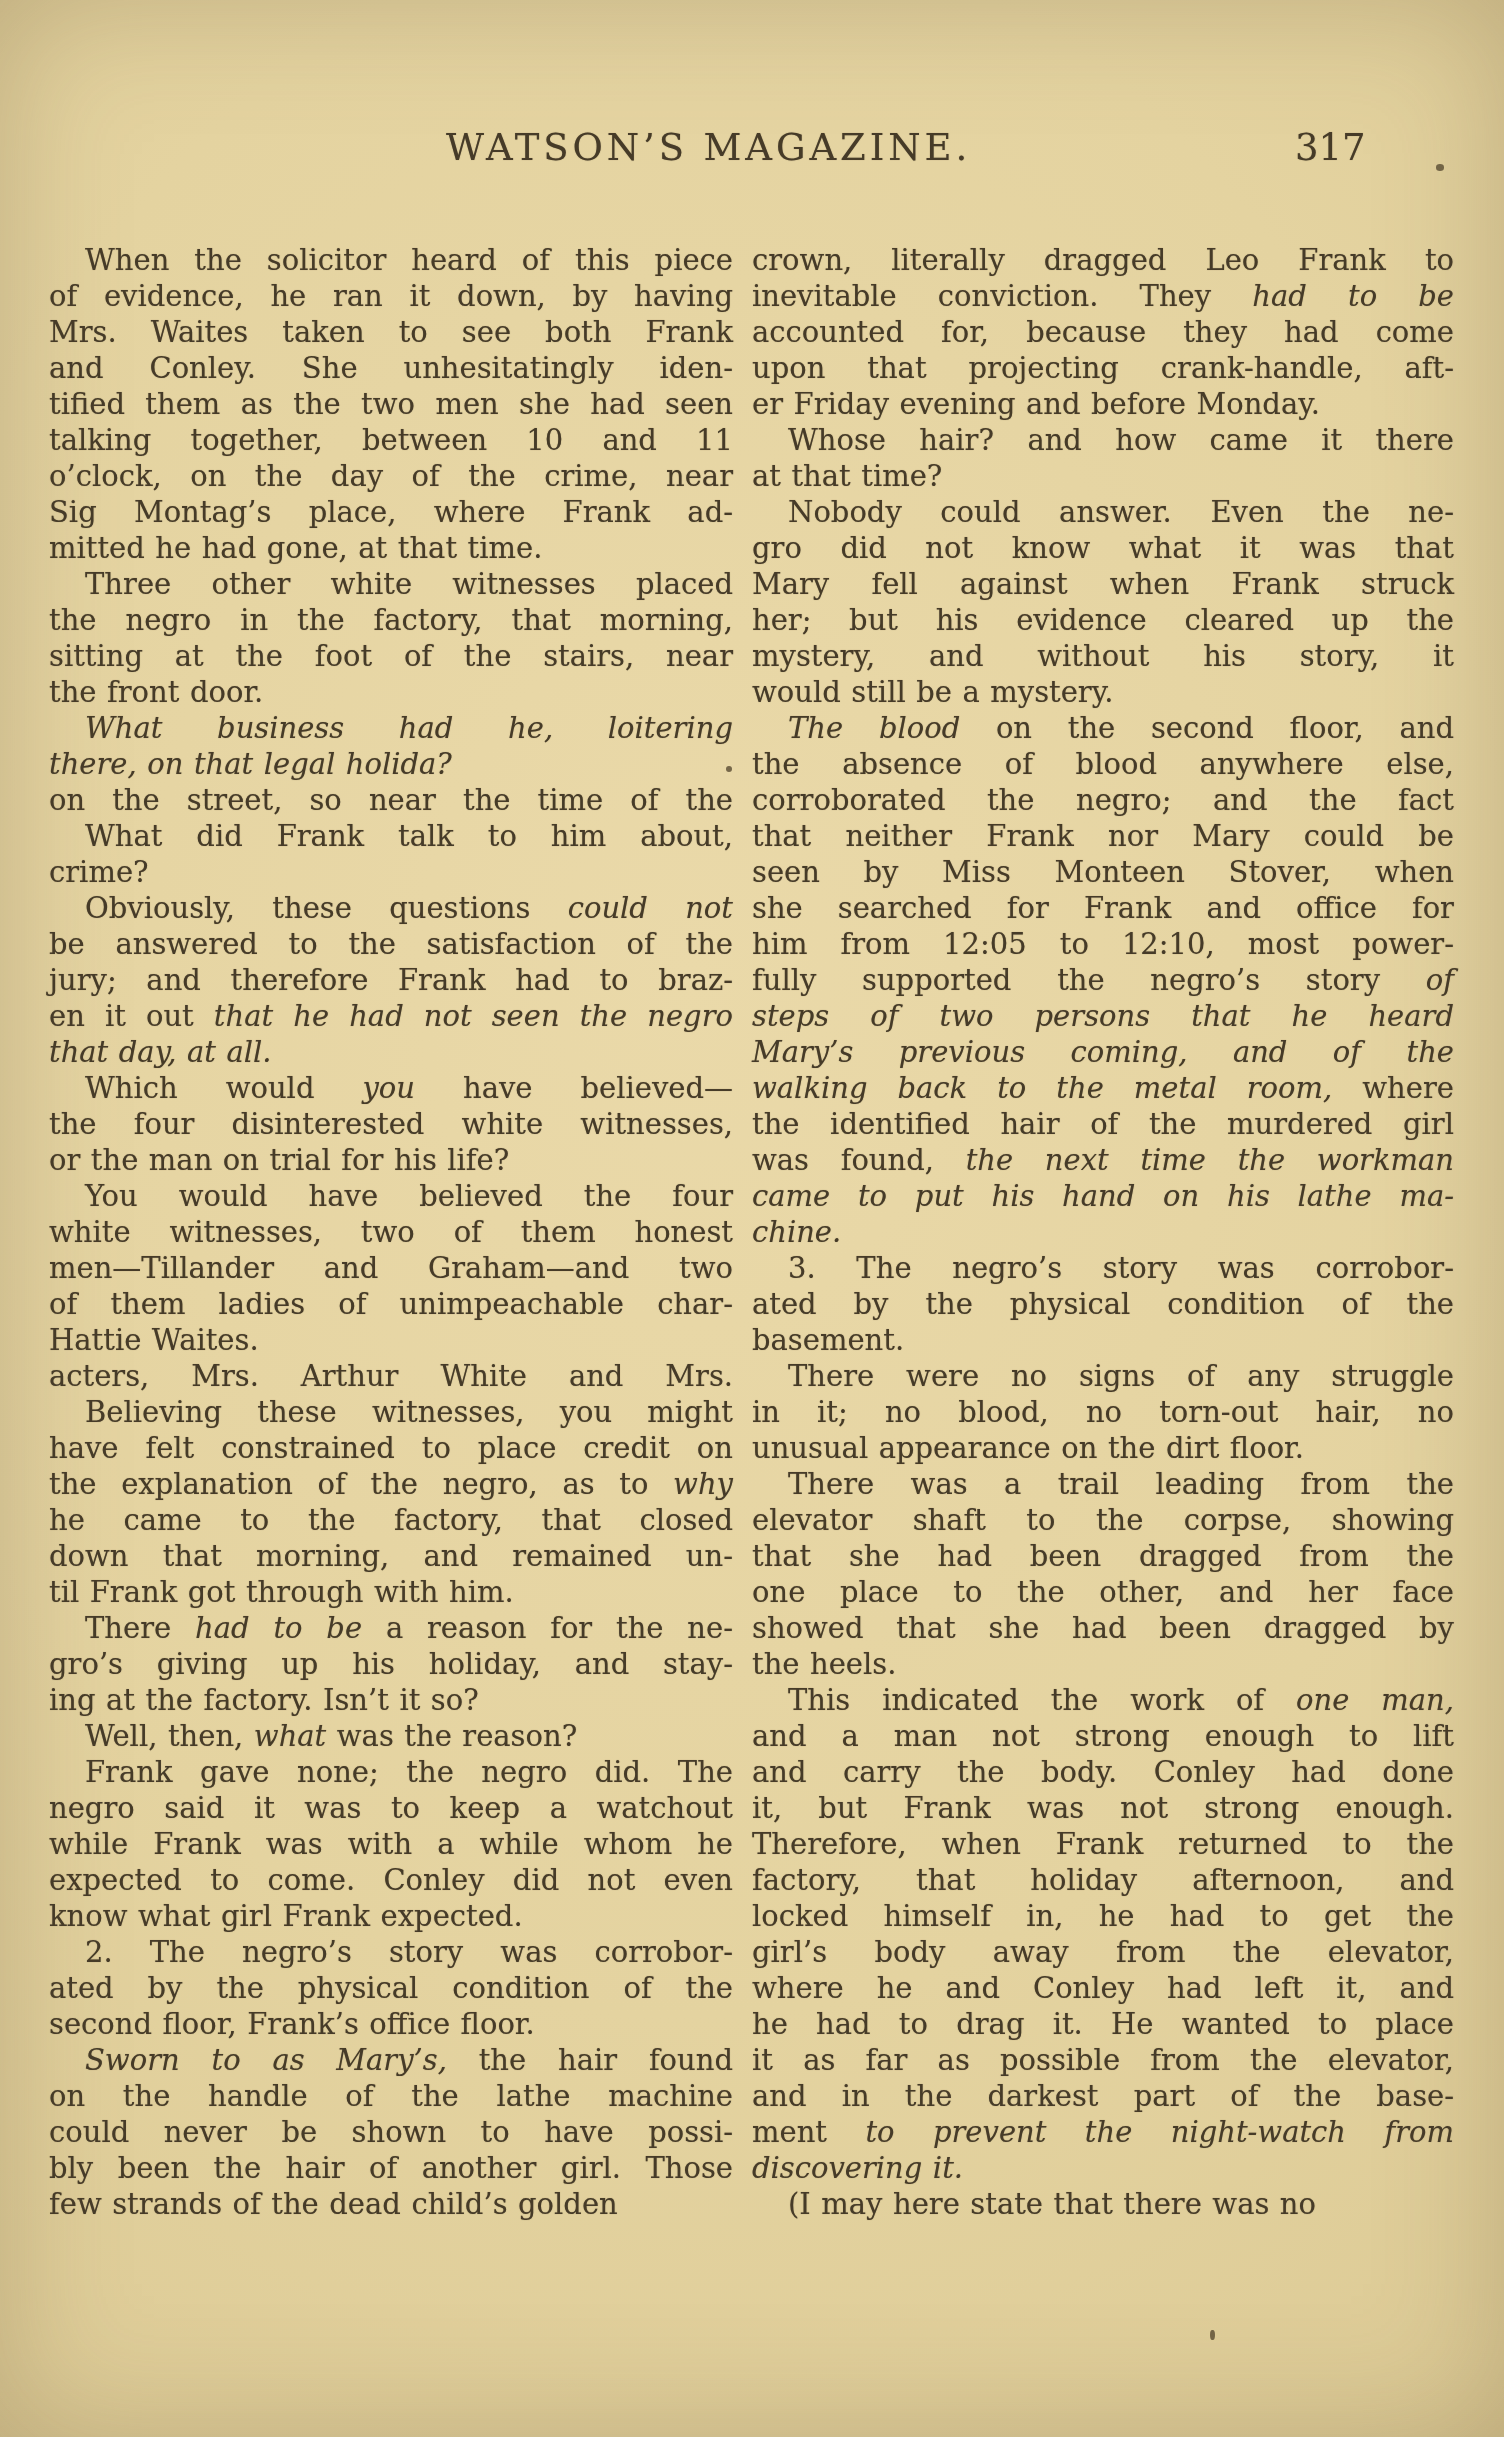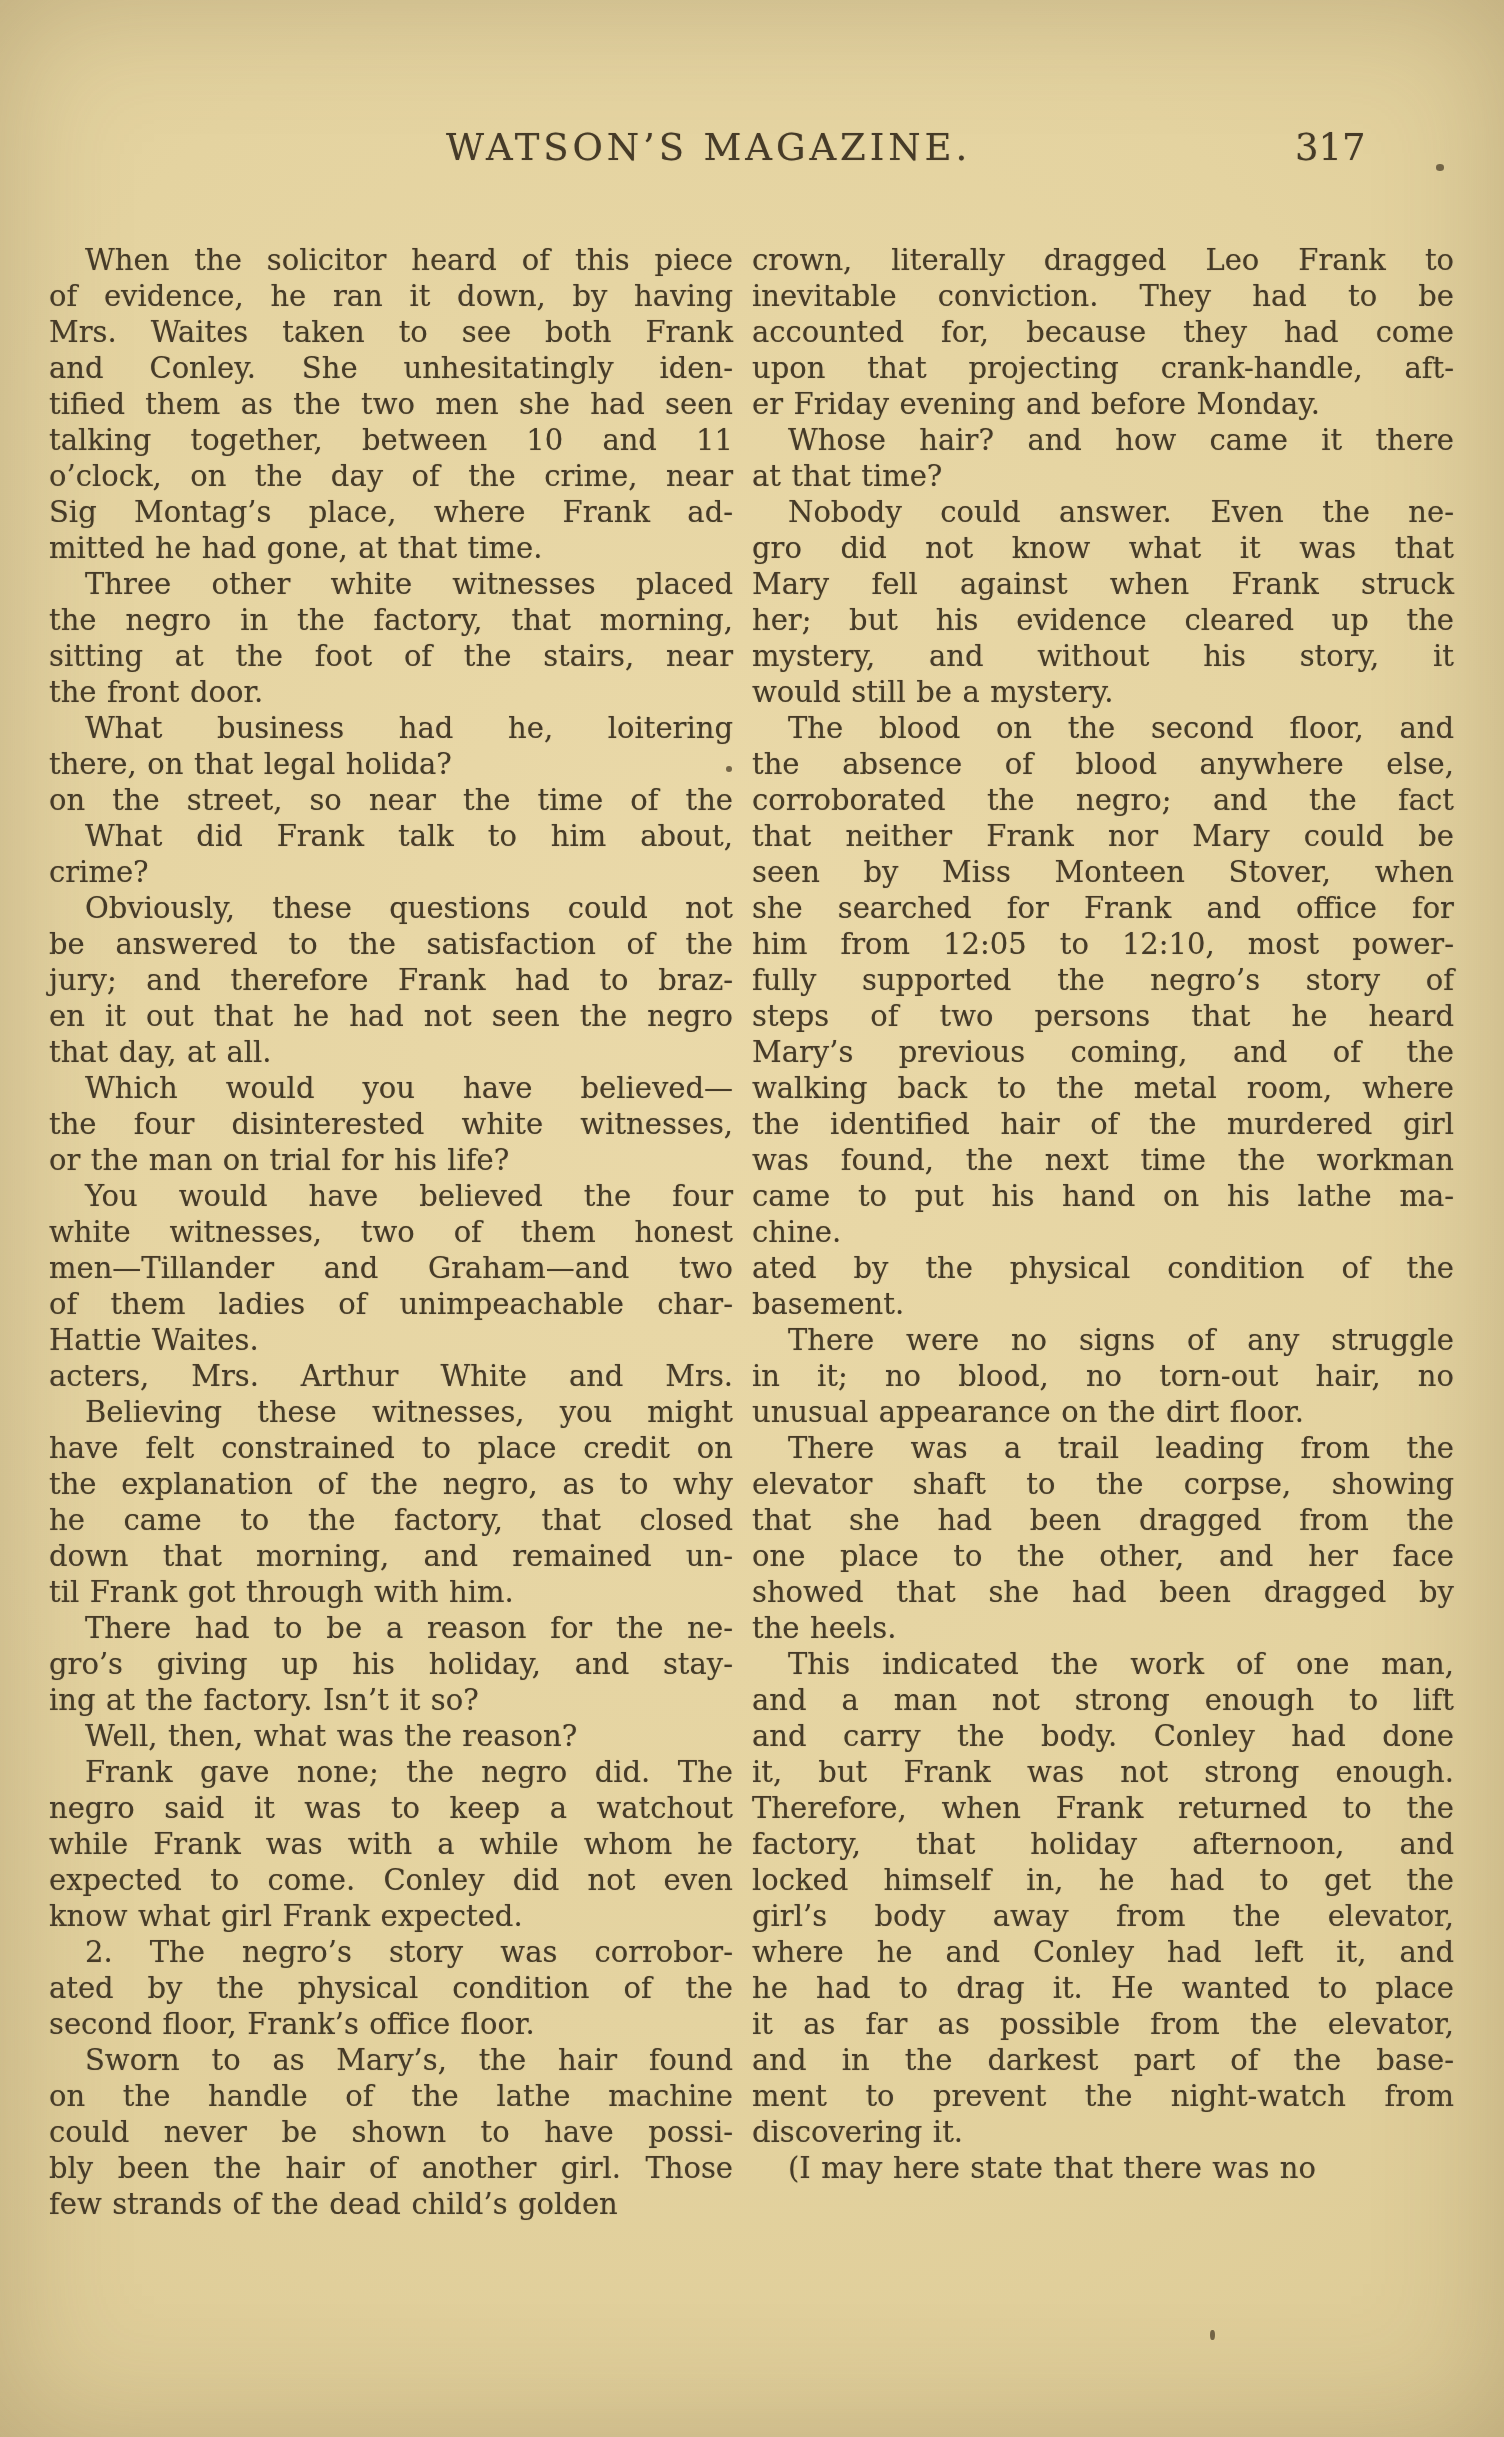--- a/index.html
+++ b/index.html
@@ -28,21 +28,21 @@
   .col-right{left:752px;width:702px;}
   .para{margin:0;}
   .line{
     font-size:29px;line-height:36px;height:36px;
     text-align:justify;text-align-last:justify;
     word-spacing:1.3px;
     overflow:visible;
   }
   .line.first{text-indent:36px;}
   .line.last{text-align-last:left;}
-  .it{margin-top:42px;}
+  .it{font-style:italic;margin-top:42px;}
   .speck{position:absolute;background:#594b32;border-radius:50%;opacity:.8;}
 </style>
 </head>
 <body>
 
 <div class="page">
   <div class="running-head ink">
     <div class="mag-title">WATSON’S MAGAZINE.</div>
     <div class="page-number">317</div>
   </div>
@@ -160,20 +160,21 @@
         <div class="line"><span>fully supported the negro’s story </span><span class="it">of</span></div>
         <div class="line"><span class="it">steps of two persons that he heard</span></div>
         <div class="line"><span class="it">Mary’s previous coming, and of the</span></div>
         <div class="line"><span class="it">walking back to the metal room,</span><span> where</span></div>
         <div class="line"><span>the identified hair of the murdered girl</span></div>
         <div class="line"><span>was found, </span><span class="it">the next time the workman</span></div>
         <div class="line"><span class="it">came to put his hand on his lathe ma-</span></div>
         <div class="line last"><span class="it">chine.</span></div>
       </div>
       <div class="para">
+        <div class="line first"><span>3.  The negro’s story was corrobor-</span></div>
         <div class="line"><span>ated by the physical condition of the</span></div>
         <div class="line last"><span>basement.</span></div>
       </div>
       <div class="para">
         <div class="line first"><span>There were no signs of any struggle</span></div>
         <div class="line"><span>in it; no blood, no torn-out hair, no</span></div>
         <div class="line last"><span>unusual appearance on the dirt floor.</span></div>
       </div>
       <div class="para">
         <div class="line first"><span>There was a trail leading from the</span></div>

